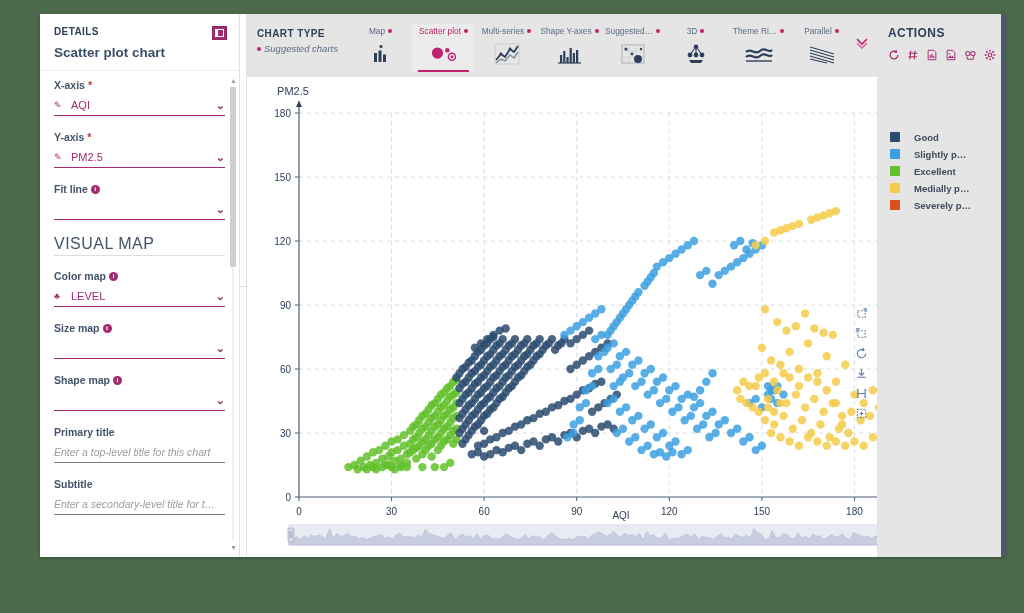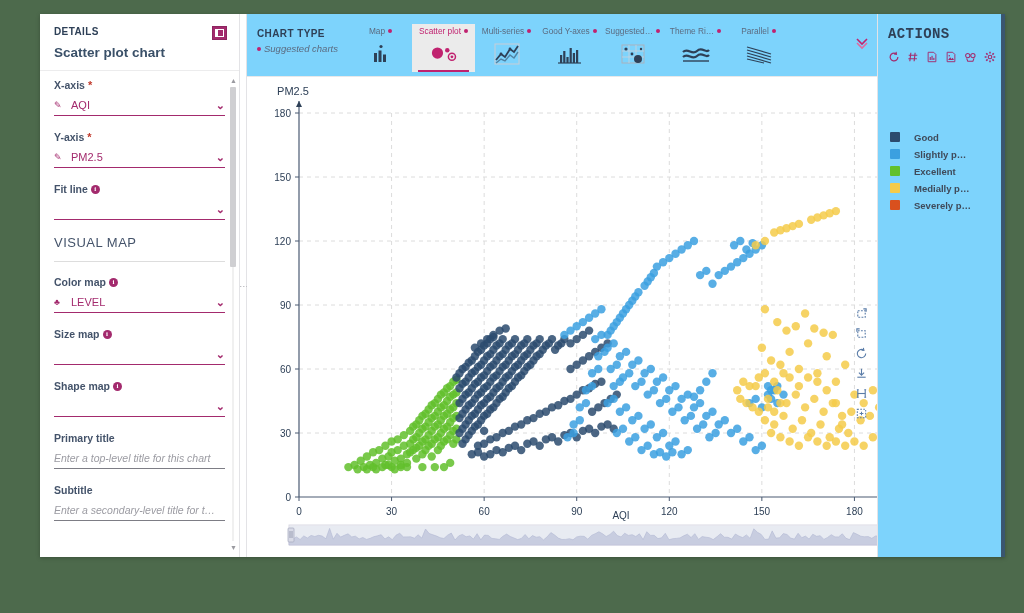--- a/index.html
+++ b/index.html
@@ -7,21 +7,21 @@
     margin: 0; padding: 0;
     width: 1024px; height: 613px;
     overflow: hidden;
     background: #4d6a4c;
     font-family: "Liberation Sans", sans-serif;
   }
   #app {
     position: absolute;
     left: 40px; top: 14px;
     width: 965px; height: 543px;
-    background: #7dd3fc;
+    background: #e5e5e5;
     box-shadow: 0 1px 4px rgba(0,0,0,0.25);
     display: flex;
     overflow: hidden;
   }
 
   
   .sidebar {
     width: 200px;
     height: 100%;
     background: #ffffff;
@@ -115,25 +115,25 @@
     font-size: 11px;
     color: #a32a6d;
   }
   .chev {
     color: #a32a6d;
     font-size: 11px;
     line-height: 1;
     font-weight: bold;
   }
   .section-head {
-    font-size: 13px;
+    font-size: 16px;
     color: #44536a;
     letter-spacing: 0.5px;
     border-bottom: 1px solid #ddd;
-    padding-bottom: 11px;
+    padding-bottom: 2px;
     margin: 4px 0 14px 0;
   }
   .text-row {
     border-bottom: 1px solid #7d7d85;
     padding: 3px 0 4px 0;
   }
   .text-row .ph {
     font-size: 10.5px;
     color: #9b9ba2;
     font-style: italic;
@@ -224,21 +224,21 @@
     cursor: pointer;
   }
 
   
   .rightpanel {
     width: 128px;
     border-left: 1px solid #e3e3e6;
     padding: 12px 0 0 10px;
     position: relative;
   }
-  .rp-title { font-size: 14px; font-weight: bold; color: #2e4057; letter-spacing: 0.4px; font-family: Liberation Mono, monospace; }
+  .rp-title { font-size: 12px; font-weight: bold; color: #2e4057; letter-spacing: 0.4px; }
   .rp-actions { display: flex; gap: 7px; margin-top: 9px; align-items: center; color: #a32a6d; }
   .rp-actions .ai { cursor: pointer; display: flex; align-items: center; }
   .legend {
     position: absolute;
     left: 12px; top: 118px;
     display: flex; flex-direction: column; gap: 6px;
   }
   .leg-item { display: flex; align-items: flex-start; gap: 14px; cursor: pointer; font-weight: bold; }
   .leg-sw { width: 10px; height: 10px; border-radius: 1px; }
   .leg-lb { font-size: 9.5px; color: #3f4a5a; white-space: nowrap; }
@@ -420,21 +420,21 @@
                 <rect x="1" y="1" width="24" height="20" fill="none" stroke="#c9ced6" stroke-width="1"></rect>
                 <path d="M2 17 L7 11 L11 14 L16 6 L20 9 L24 3" fill="none" stroke="currentColor" stroke-width="1.8"></path>
                 <path d="M2 20 L7 16 L11 18 L16 12 L20 15 L24 9" fill="none" stroke="currentColor" stroke-width="1.4" opacity="0.55"></path>
                 <circle cx="7" cy="11" r="1.4" fill="currentColor"></circle>
                 <circle cx="16" cy="6" r="1.4" fill="currentColor"></circle>
               </svg>
             </div>
           </div>
           <div class="ct-item">
             <div class="cname">
-              <span>Good Y-axes</span>
+              <span>Shape Y-axes</span>
               <span class="dot-pink"></span>
             </div>
             <div class="cicon">
               <svg width="26" height="22" viewBox="0 0 26 22">
                 <g fill="currentColor">
                   <rect x="3" y="12" width="2.2" height="8"></rect>
                   <rect x="6.2" y="8" width="2.2" height="12"></rect>
                   <rect x="9.4" y="14" width="2.2" height="6"></rect>
                   <rect x="12.6" y="5" width="2.2" height="15"></rect>
                   <rect x="15.8" y="10" width="2.2" height="10"></rect>
@@ -450,20 +450,36 @@
               <span class="dot-pink"></span>
             </div>
             <div class="cicon">
               <svg width="26" height="22" viewBox="0 0 26 22">
                 <rect x="2" y="2" width="22" height="18" fill="none" stroke="#aab2bd" stroke-width="1"></rect>
                 <path d="M9 2 V20 M16 2 V20 M2 8 H24 M2 14 H24" stroke="#ccd2da" stroke-width="0.8"></path>
                 <circle cx="18" cy="16" r="4" fill="currentColor"></circle>
                 <circle cx="6" cy="6" r="1.6" fill="currentColor"></circle>
                 <circle cx="12" cy="11" r="1.4" fill="currentColor"></circle>
                 <circle cx="21" cy="6" r="1.2" fill="currentColor"></circle>
+              </svg>
+            </div>
+          </div>
+          <div class="ct-item">
+            <div class="cname">
+              <span>3D</span>
+              <span class="dot-pink"></span>
+            </div>
+            <div class="cicon">
+              <svg width="24" height="22" viewBox="0 0 24 22">
+                <circle cx="12" cy="4" r="2.4" fill="currentColor"></circle>
+                <circle cx="6" cy="12" r="2.4" fill="currentColor"></circle>
+                <circle cx="18" cy="12" r="2.4" fill="currentColor"></circle>
+                <circle cx="12" cy="12" r="2.4" fill="currentColor"></circle>
+                <path d="M5 17 H19 L17 20 H7 Z" fill="currentColor"></path>
+                <path d="M12 6 V10 M10 6 L7.5 10 M14 6 L16.5 10" stroke="currentColor" stroke-width="1.1"></path>
               </svg>
             </div>
           </div>
           <div class="ct-item">
             <div class="cname">
               <span>Theme Ri…</span>
               <span class="dot-pink"></span>
             </div>
             <div class="cicon">
               <svg width="28" height="20" viewBox="0 0 28 20">

